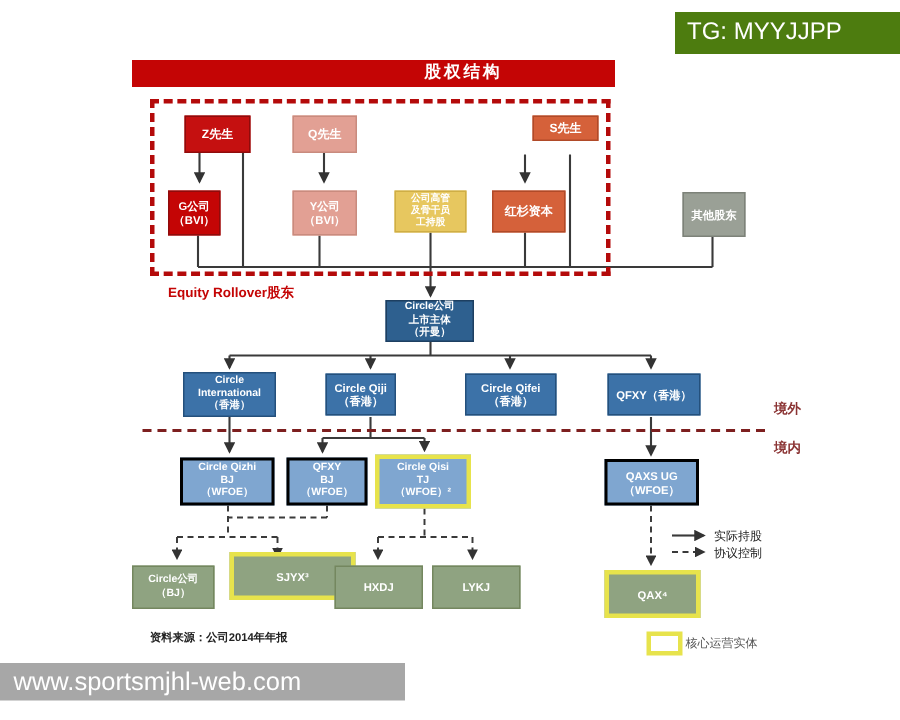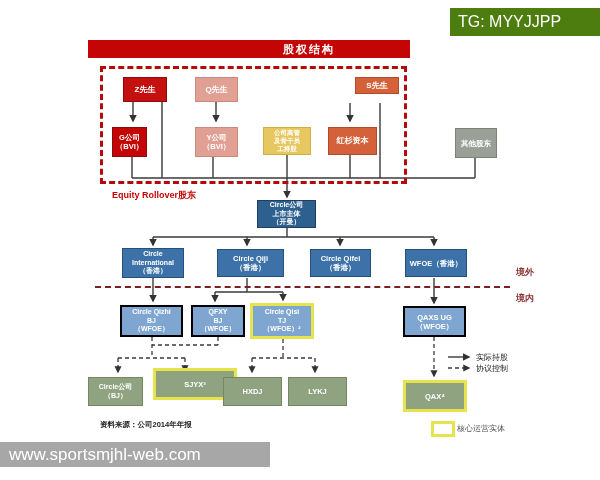--- a/index.html
+++ b/index.html
@@ -3,21 +3,21 @@
 <meta charset="utf-8">
 <style>
   html,body{margin:0;padding:0;}
   body{font-family:"Liberation Sans","DejaVu Sans",sans-serif;background:#f5f5f5;}
   #stage{position:relative;width:600px;height:480px;background:#ffffff;overflow:hidden;}
   svg.wires{position:absolute;left:0;top:0;z-index:1;}
   .node{position:absolute;display:flex;align-items:center;justify-content:center;
         text-align:center;color:#fff;font-weight:bold;white-space:pre-line;
         line-height:1.2;z-index:2;box-sizing:border-box;}
   .titlebar{position:absolute;left:88px;top:40px;width:322px;height:18px;background:#c40505;
-        z-index:2;display:flex;align-items:center;justify-content:center;padding-left:120px;
+        z-index:2;display:flex;align-items:flex-start;justify-content:center;padding-left:120px;
         box-sizing:border-box;color:#fff;font-weight:bold;font-size:11px;letter-spacing:2px;}
   .dashedbox{position:absolute;left:100px;top:66px;width:307px;height:118px;
         border:3px dashed #b40a0a;z-index:1;box-sizing:border-box;}
   .boundary{position:absolute;left:95px;top:286px;width:415px;height:0;
         border-top:2px dashed #7d1f1f;z-index:1;}
   .regionlbl{position:absolute;color:#8b3434;font-size:9px;font-weight:bold;z-index:2;}
   .redlbl{position:absolute;left:112px;top:189px;color:#c40505;font-size:9px;font-weight:bold;z-index:2;}
   .srcnote{position:absolute;left:100px;top:420px;color:#222;font-size:7.5px;font-weight:bold;z-index:2;}
   .legendlbl{position:absolute;color:#222;font-size:8px;font-weight:normal;z-index:2;}
   .coreicon{position:absolute;left:431px;top:421px;width:18px;height:10px;
@@ -119,25 +119,25 @@
   <div class="node orange" style="left:328px;top:127px;width:49px;height:28px;font-size:8px;">红杉资本</div>
   <div class="node gray" style="left:455px;top:128px;width:42px;height:30px;font-size:7.5px;">其他股东</div>
 
   <div class="node navy" style="left:257px;top:200px;width:59px;height:28px;font-size:7px;">Circle公司
 上市主体
 （开曼）</div>
 
   <div class="node blue" style="left:122px;top:248px;width:62px;height:30px;font-size:7px;">Circle
 International
 （香港）</div>
-  <div class="node blue" style="left:217px;top:249px;width:67px;height:28px;font-size:7.5px;">Circle Qiji
+  <div class="node blue" style="left:217px;top:249px;width:47px;height:28px;font-size:7.5px;">Circle Qiji
 （香港）</div>
   <div class="node blue" style="left:310px;top:249px;width:61px;height:28px;font-size:7.5px;">Circle Qifei
 （香港）</div>
-  <div class="node blue" style="left:405px;top:249px;width:62px;height:28px;font-size:7.5px;">WFOE（香港）</div>
+  <div class="node blue" style="left:405px;top:249px;width:62px;height:28px;font-size:7.5px;">QFXY（香港）</div>
 
   <div class="node ltblue" style="left:120px;top:305px;width:63px;height:32px;font-size:7px;">Circle Qizhi
 BJ
 （WFOE）</div>
   <div class="node ltblue" style="left:191px;top:305px;width:54px;height:32px;font-size:7px;">QFXY
 BJ
 （WFOE）</div>
   <div class="node ltblue hl" style="left:250px;top:303px;width:64px;height:36px;font-size:7px;">Circle Qisi
 TJ
 （WFOE）²</div>

